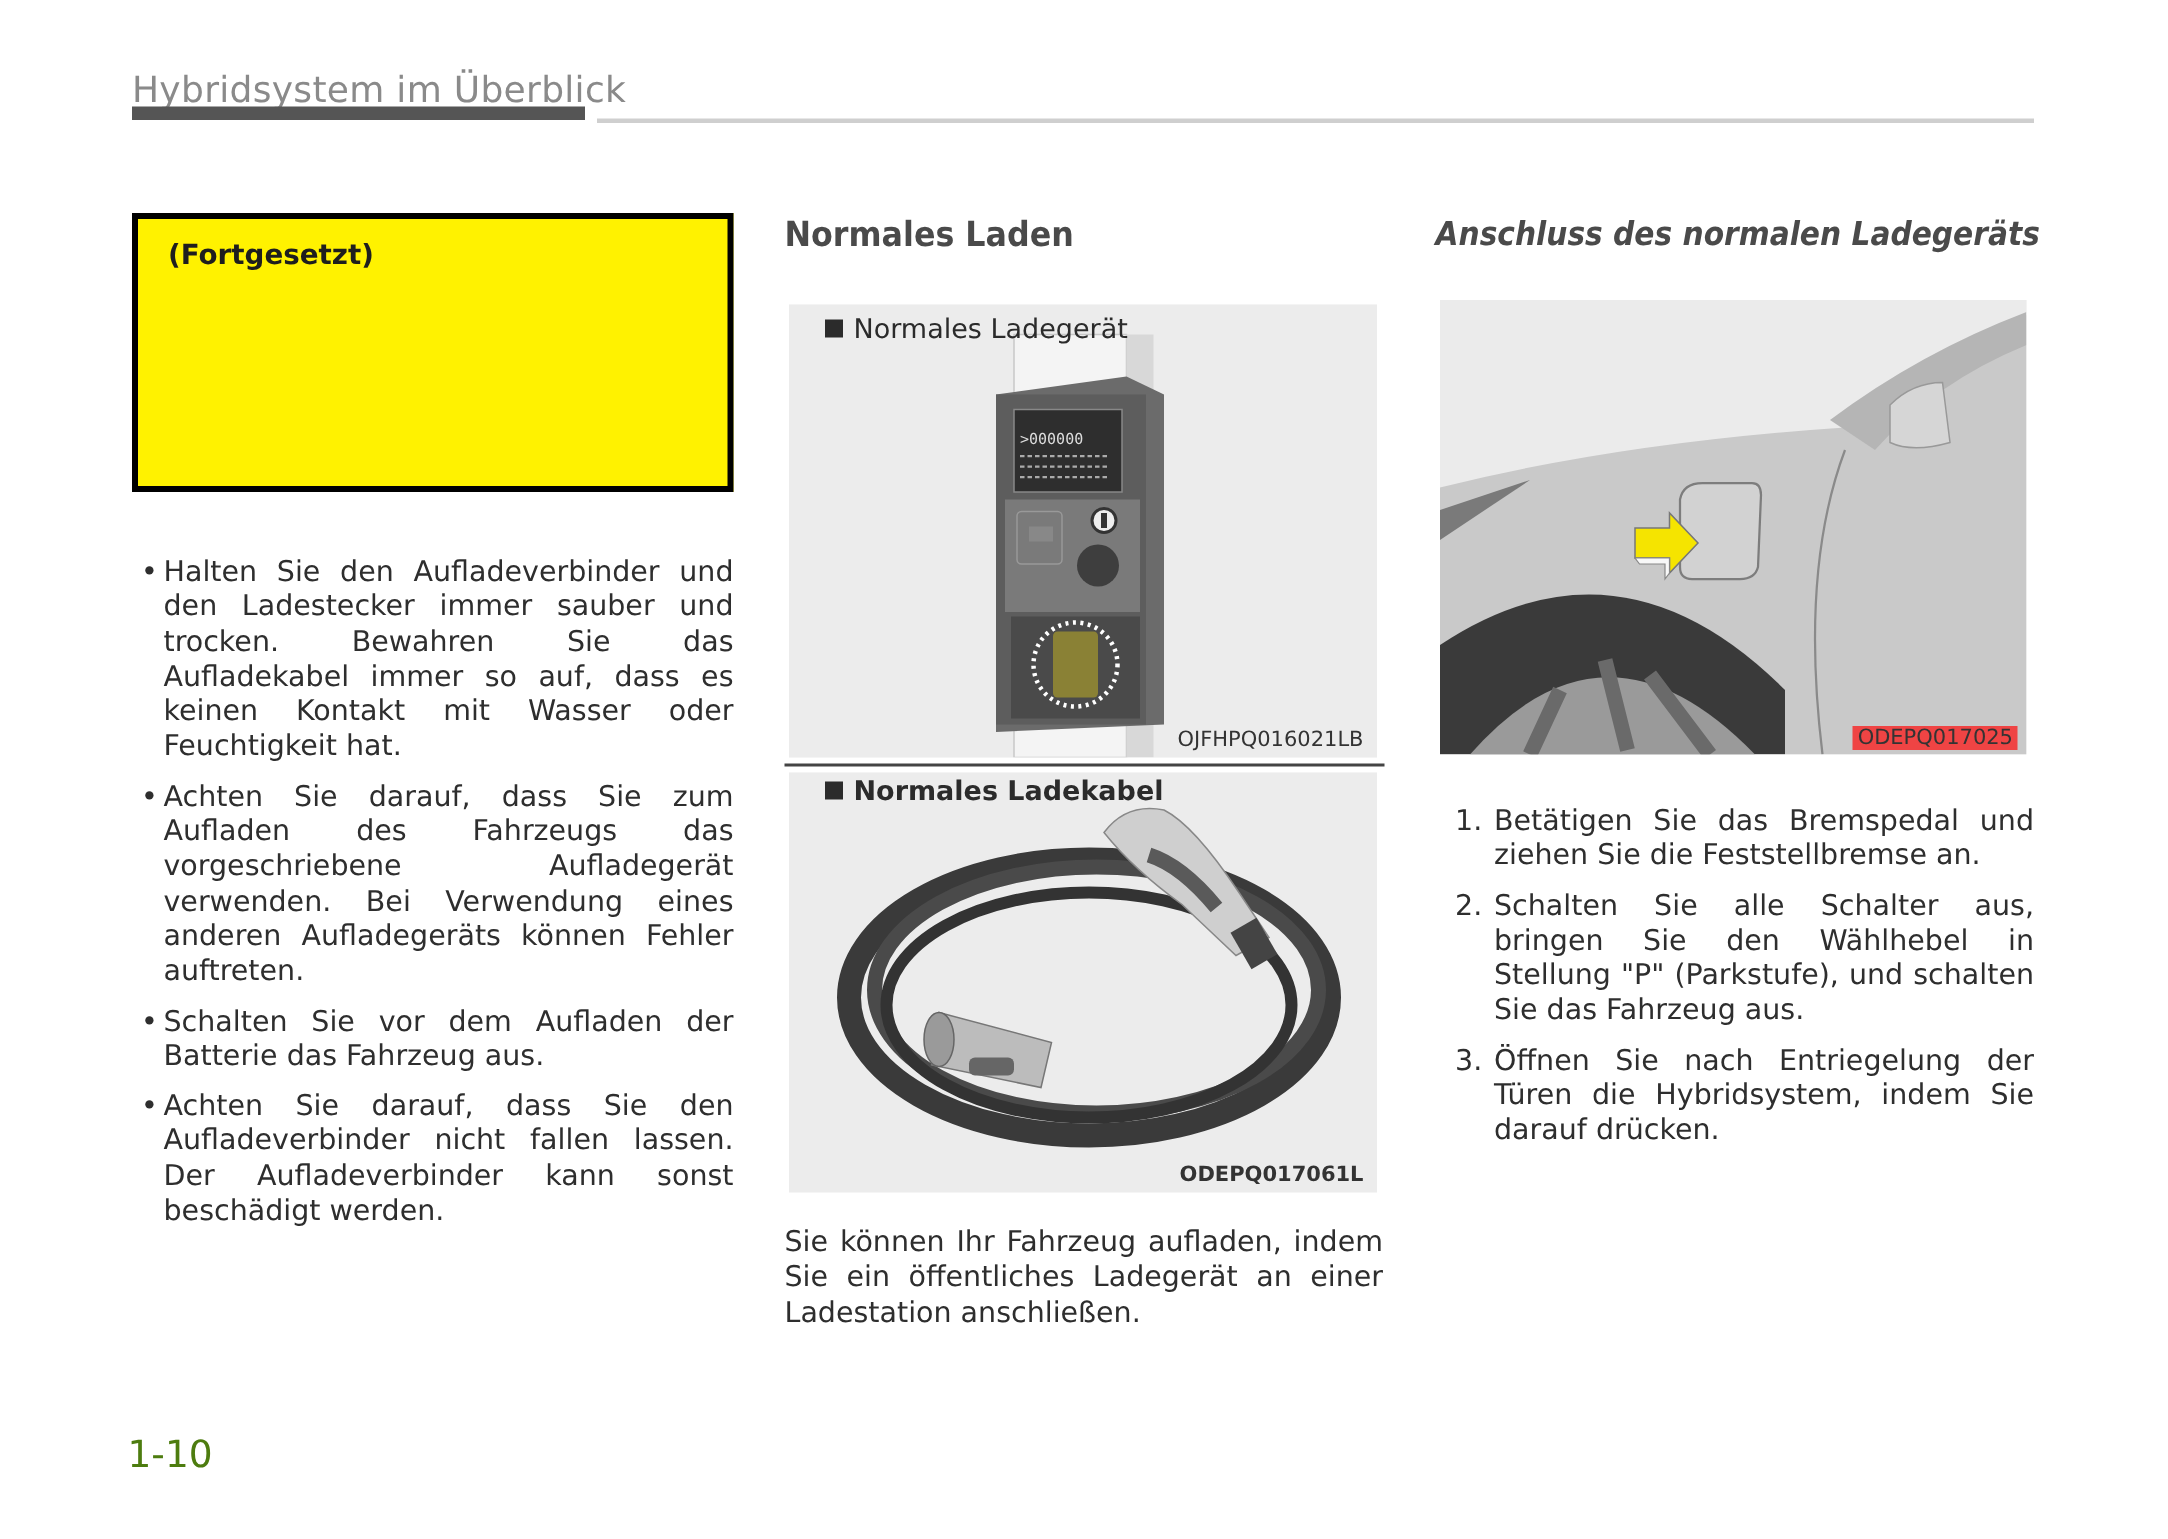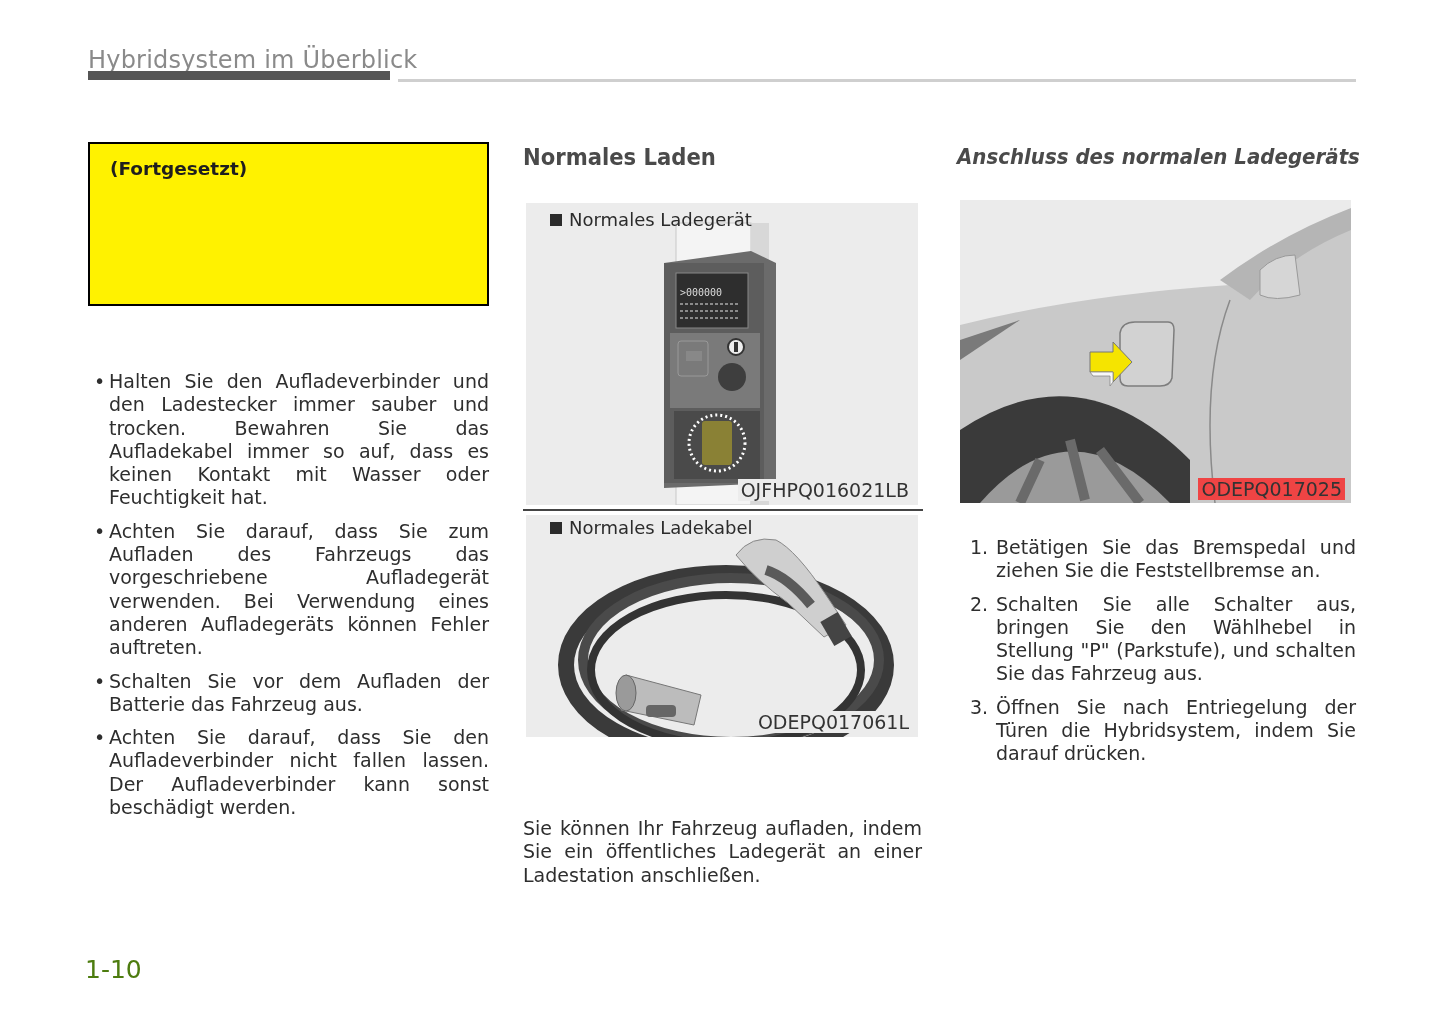--- a/index.html
+++ b/index.html
@@ -6,44 +6,44 @@
   body { width: 1445px; height: 1026px; position: relative; overflow: hidden;
          font-family: "DejaVu Sans", sans-serif; color: #2b2b2b; }
   .abs { position: absolute; }
 
   
   .hdr-title { left: 88px; top: 46px; font-size: 24px; color: #8a8a8a; letter-spacing: 0.2px; }
   .hdr-bar { left: 88px; top: 71px; width: 302px; height: 9px; background: #555555; }
   .hdr-line { left: 398px; top: 79px; width: 958px; height: 3px; background: #cfcfcf; }
 
   
-  .warn { left: 88px; top: 142px; width: 401px; height: 164px; background: #fff200;
-          border: 2px solid #000000; box-sizing: border-box; padding: 12px 30px 0 14px;
+  .warn { left: 88px; top: 142px; width: 401px; height: 186px; background: #fff200;
+          border: 4px solid #000000; box-sizing: border-box; padding: 12px 30px 0 14px;
           font-weight: bold; color: #1e1e1e; }
   .warn-title { font-size: 18.5px; margin: 2px 0 10px 6px; }
   .warn-body { font-size: 17.2px; line-height: 22.8px; text-align: justify; }
 
   
   .text { font-size: 19px; line-height: 23.3px; color: #2e2e2e; }
   .bullets { left: 94px; top: 370px; width: 395px; margin: 0; padding: 0; list-style: none; }
   .bullets li { position: relative; padding-left: 15px; text-align: justify; margin-bottom: 10px; }
   .bullets li .dot { position: absolute; left: 0; top: 0; }
 
   .h2 { font-weight: bold; font-size: 23px; color: #4a4a4a; }
   .h2-normal { left: 523px; top: 144px; transform: scaleX(0.92); transform-origin: left; }
   .h2-anschluss { left: 957px; top: 144px; font-style: italic; font-size: 22px; transform: scaleX(0.9); transform-origin: left; }
 
   .fig { background: #ececec; overflow: hidden; }
   .fig-caption { left: 10px; top: 6px; font-size: 18px; color: #2b2b2b; padding-left: 14px; }
   .fig-caption .sq { display: inline-block; width: 12px; height: 12px; background: #2b2b2b; margin-right: 7px; }
-  .fig-code { font-size: 19px; color: #333; background: #ececec; padding: 0 3px; }
+  .fig-code { font-size: 14px; color: #333; background: #ececec; padding: 0 3px; }
 
   .fig1 { left: 526px; top: 203px; width: 392px; height: 302px; }
   .fig-divider { left: 523px; top: 509px; width: 400px; height: 2px; background: #444; }
-  .fig2 { left: 526px; top: 515px; width: 392px; height: 222px; }
+  .fig2 { left: 526px; top: 515px; width: 392px; height: 280px; font-weight: bold; }
   .fig3 { left: 960px; top: 200px; width: 391px; height: 303px; background: #e9e9e9; }
 
   .para { left: 523px; top: 817px; width: 399px; text-align: justify; }
 
   .steps { left: 970px; top: 536px; width: 386px; margin: 0; padding: 0; list-style: none; }
   .steps li { position: relative; padding-left: 26px; text-align: justify; margin-bottom: 10px; }
   .steps li .num { position: absolute; left: 0; top: 0; }
 
   .pagenum { left: 85px; top: 955px; font-size: 25px; color: #4d7c0f; }
 </style>

